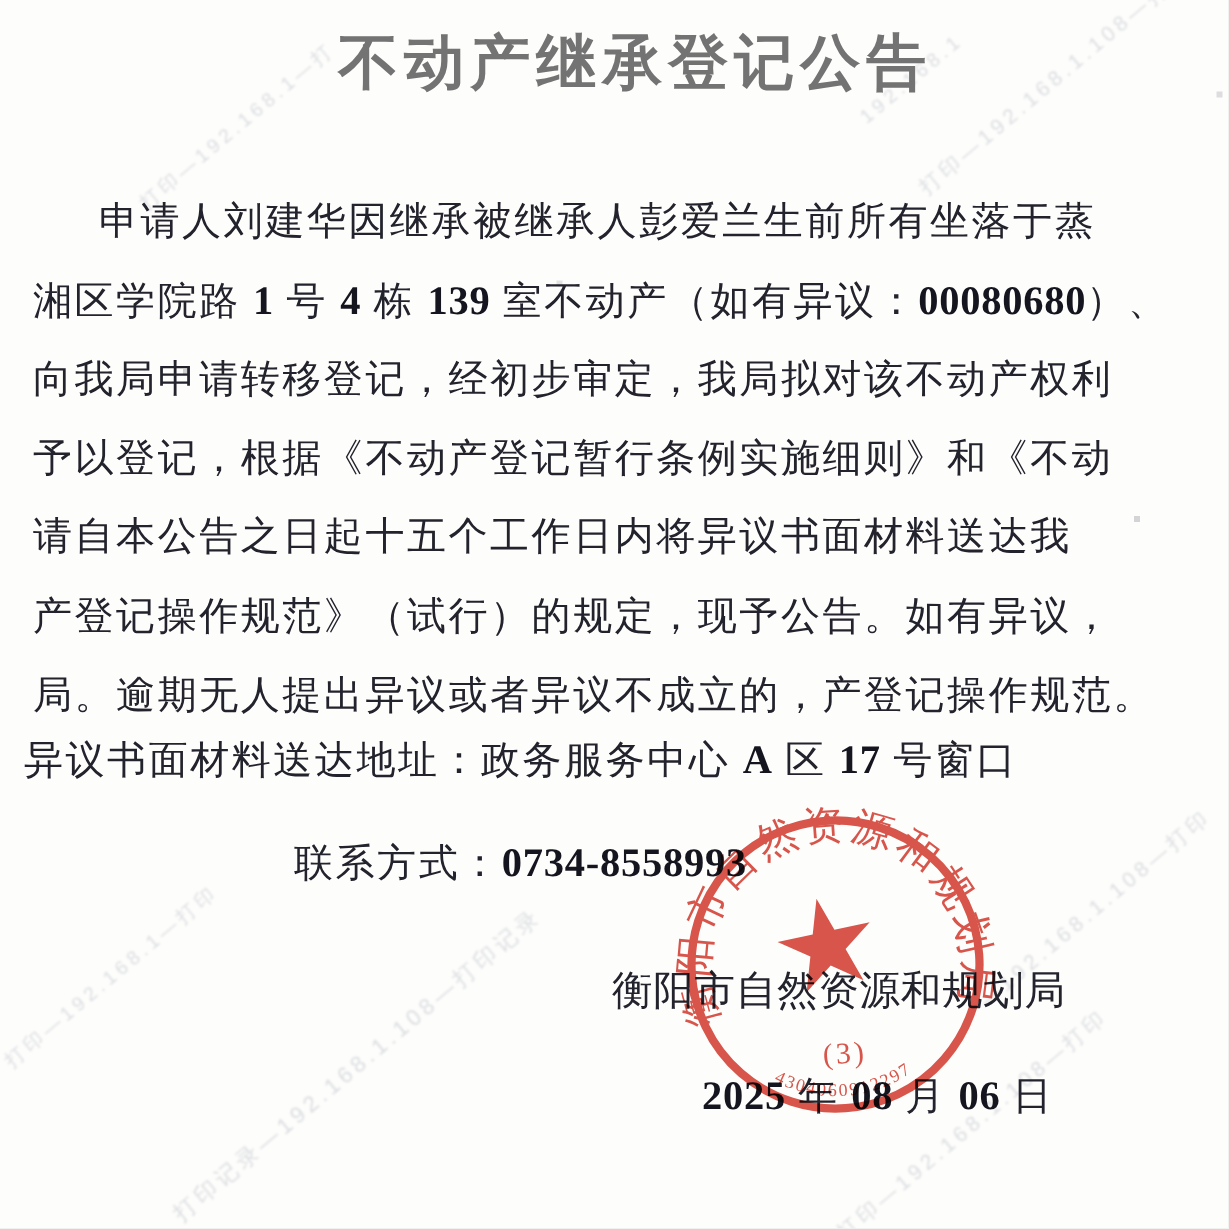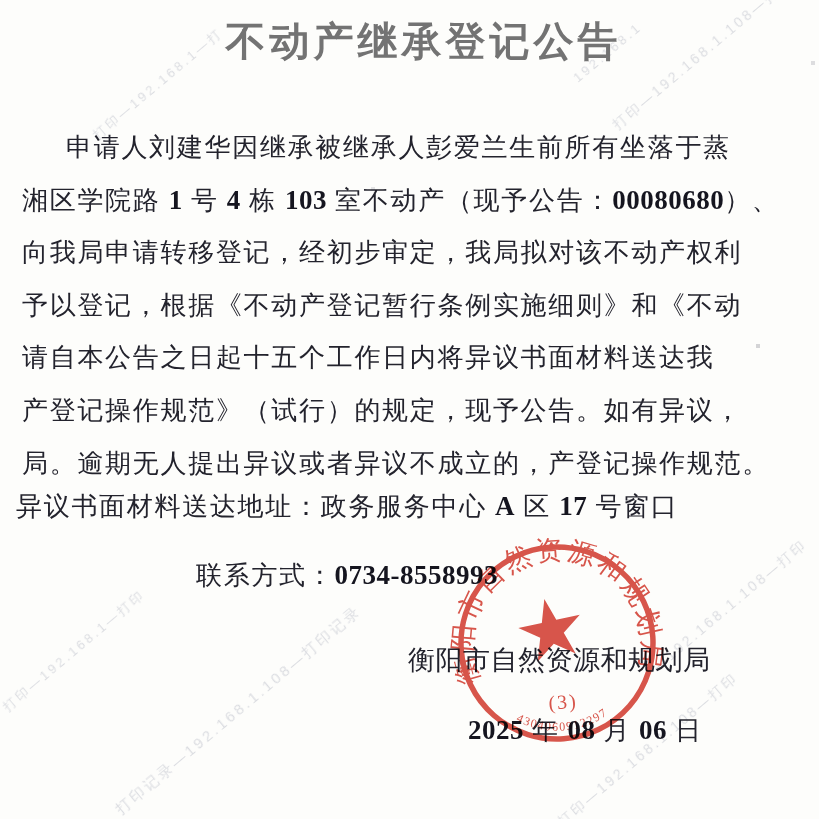--- a/index.html
+++ b/index.html
@@ -49,21 +49,21 @@
       <span class="wm" style="left: 118px; top: 802px; font-size: 15px;">打印记录—192.168.1.108—打印记录</span>
       <span class="wm" style="left: 655px; top: 660px; font-size: 14px;">—192.168.1.108—打印</span>
       <span class="wm" style="left: 560px; top: 815px; font-size: 14px;">打印—192.168.1.108—打印</span>
     </div>
   <div class="specks"></div>
 
   <div class="title">不动产继承登记公告</div>
 
   <div class="body-par">
       <div class="line indent"><span>申请人刘建华因继承被继承人彭爱兰生前所有坐落于蒸</span></div>
-      <div class="line"><span>湘区学院路 </span><span class="num">1</span><span> 号 </span><span class="num">4</span><span> 栋 </span><span class="num">103</span><span> 室不动产（现予公告：</span><span class="num">00080680</span><span>）、</span></div>
+      <div class="line"><span>湘区学院路 </span><span class="num">1</span><span> 号 </span><span class="num">4</span><span> 栋 </span><span class="num">139</span><span> 室不动产（如有异议：</span><span class="num">00080680</span><span>）、</span></div>
       <div class="line"><span>向我局申请转移登记，经初步审定，我局拟对该不动产权利</span></div>
       <div class="line"><span>予以登记，根据《不动产登记暂行条例实施细则》和《不动</span></div>
       <div class="line"><span>请自本公告之日起十五个工作日内将异议书面材料送达我</span></div>
       <div class="line"><span>产登记操作规范》（试行）的规定，现予公告。如有异议，</span></div>
       <div class="line"><span>局。逾期无人提出异议或者异议不成立的，产登记操作规范。</span></div>
     </div>
 
   <div class="addr"><span>异议书面材料送达地址：政务服务中心 </span><span class="num">A</span><span> 区 </span><span class="num">17</span><span> 号窗口</span></div>
 
   <div class="contact"><span>联系方式：</span><span class="num">0734-8558993</span></div>

